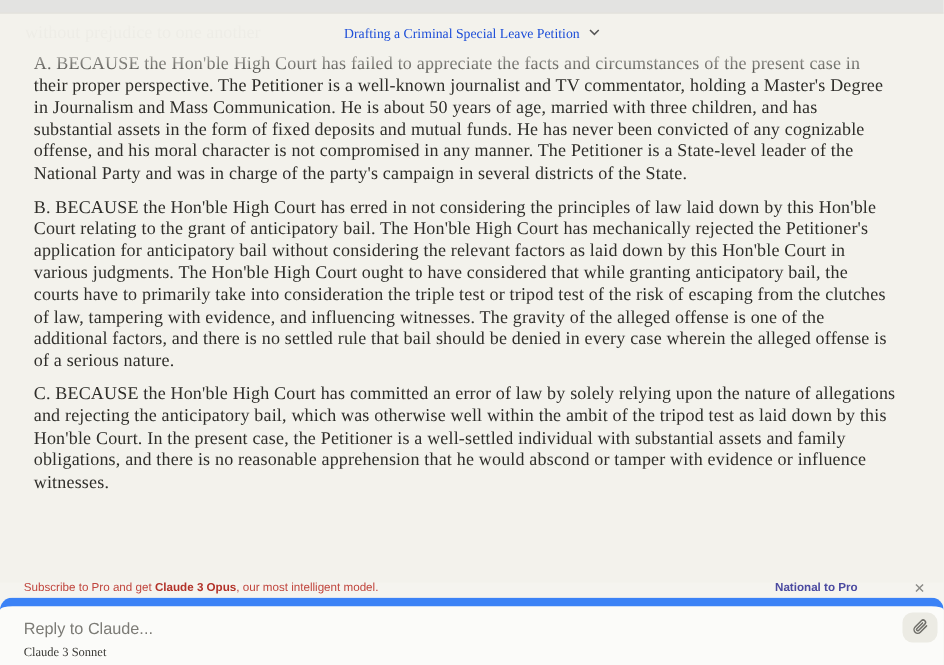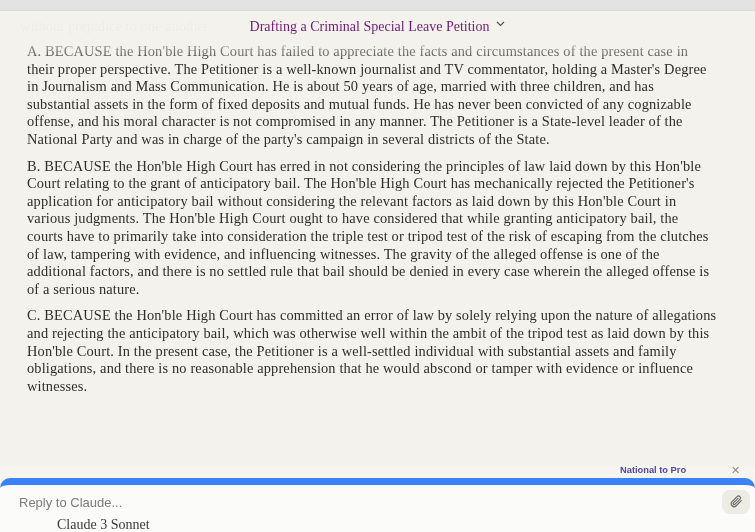--- a/index.html
+++ b/index.html
@@ -22,21 +22,21 @@
       background: #f3f2ec;
       overflow: hidden;
     }
     .header {
       position: absolute; left: 0; top: 0; width: 755px; height: 32px;
       display: flex; align-items: center; justify-content: center;
       z-index: 3;
     }
     .header-title {
       font-family: "Liberation Serif", serif;
-      font-size: 14px; color: #701a75;
+      font-size: 11px; color: #1d4ed8;
       display: flex; align-items: flex-start; gap: 4px;
       cursor: pointer;
     }
     .chev { font-size: 9px; color: #555; margin-left: 3px; }
     .ghost-text {
       position: absolute; left: 20px; top: 7px;
       font-family: "Liberation Serif", serif;
       font-size: 14.5px; color: #c8c6bf; opacity: 0.55;
       z-index: 1;
     }
@@ -84,23 +84,22 @@
     .reply-input::placeholder { color: #7c7b76; }
     .attach-btn {
       position: absolute; left: 722px; top: 5px; width: 28px; height: 24px;
       background: #ecebe4; border-radius: 8px;
       display: flex; align-items: center; justify-content: center;
       cursor: pointer;
     }
     .model-label {
       position: absolute; left: 19px; top: 32px;
       font-family: "Liberation Serif", serif;
-      font-size: 14px; color: #3a3935;
+      font-size: 10px; color: #3a3935;
       cursor: pointer;
-      margin-left: 38px;
     }
   </style>
 </head>
 <body>
 
 <div class="topbar"></div>
 <div class="topbar-line"></div>
 
 <div class="chat-area">
   <div class="ghost-text">without prejudice to one another</div>
@@ -118,20 +117,21 @@
   </div>
 
   <div class="content">
     <p class="para">A. BECAUSE the Hon'ble High Court has failed to appreciate the facts and circumstances of the present case in their proper perspective. The Petitioner is a well-known journalist and TV commentator, holding a Master's Degree in Journalism and Mass Communication. He is about 50 years of age, married with three children, and has substantial assets in the form of fixed deposits and mutual funds. He has never been convicted of any cognizable offense, and his moral character is not compromised in any manner. The Petitioner is a State-level leader of the National Party and was in charge of the party's campaign in several districts of the State.</p>
     <p class="para">B. BECAUSE the Hon'ble High Court has erred in not considering the principles of law laid down by this Hon'ble Court relating to the grant of anticipatory bail. The Hon'ble High Court has mechanically rejected the Petitioner's application for anticipatory bail without considering the relevant factors as laid down by this Hon'ble Court in various judgments. The Hon'ble High Court ought to have considered that while granting anticipatory bail, the courts have to primarily take into consideration the triple test or tripod test of the risk of escaping from the clutches of law, tampering with evidence, and influencing witnesses. The gravity of the alleged offense is one of the additional factors, and there is no settled rule that bail should be denied in every case wherein the alleged offense is of a serious nature.</p>
     <p class="para">C. BECAUSE the Hon'ble High Court has committed an error of law by solely relying upon the nature of allegations and rejecting the anticipatory bail, which was otherwise well within the ambit of the tripod test as laid down by this Hon'ble Court. In the present case, the Petitioner is a well-settled individual with substantial assets and family obligations, and there is no reasonable apprehension that he would abscond or tamper with evidence or influence witnesses.</p>
   </div>
 </div>
 
 <div class="sub-banner">
+  <span class="sub-msg"><span>Subscribe to Pro and get </span><b>Claude 3 Opus</b><span>, our most intelligent model.</span></span>
   <span class="sub-link">National to Pro</span>
   <span class="sub-close">✕</span>
 </div>
 
 <div class="input-box">
   <input class="reply-input" type="text" placeholder="Reply to Claude..." style="">
   <div class="attach-btn">
     <span>
       <svg width="14" height="14" viewBox="0 0 24 24">
           <path d="M21 11.5l-8.6 8.6a5 5 0 0 1-7.1-7.1l8.6-8.6a3.3 3.3 0 0 1 4.7 4.7l-8.6 8.6a1.7 1.7 0 0 1-2.4-2.4l7.9-7.9" fill="none" stroke="#6e6d68" stroke-width="2" stroke-linecap="round"></path>

